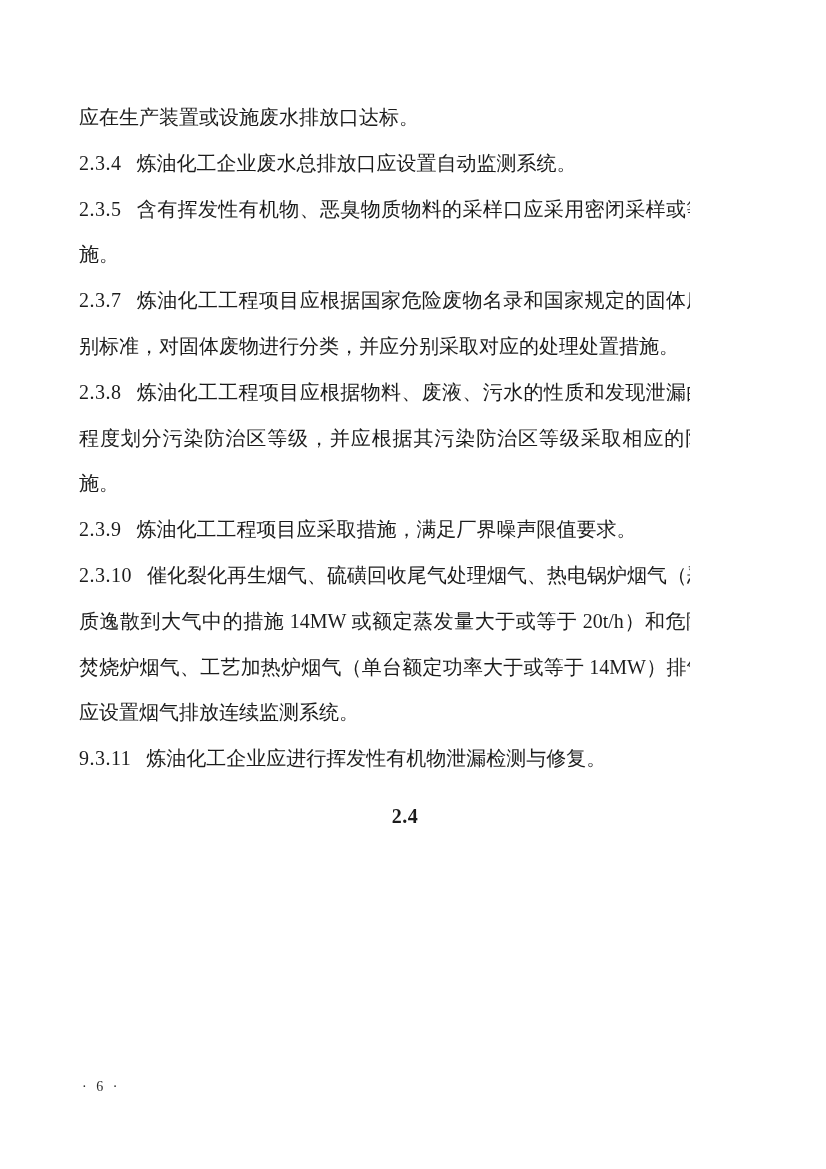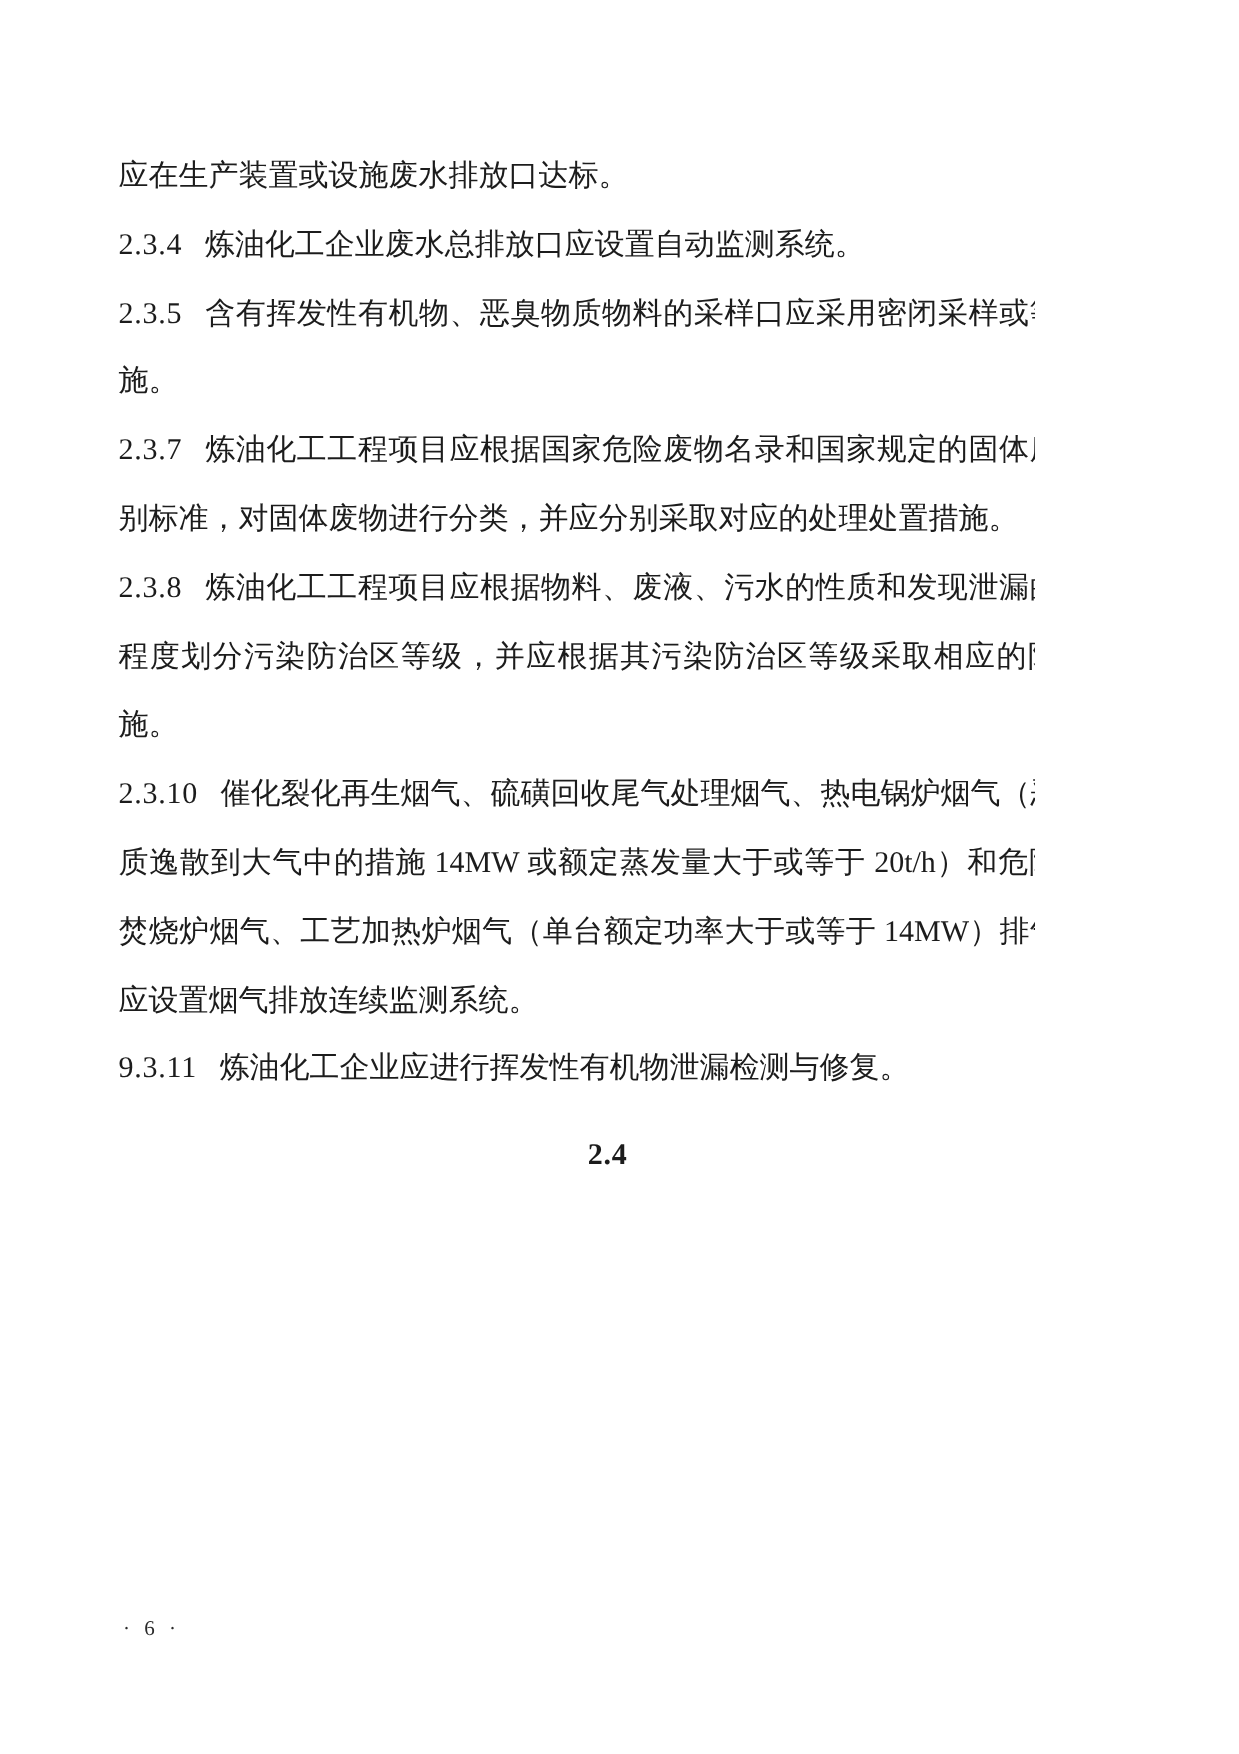--- a/index.html
+++ b/index.html
@@ -69,20 +69,21 @@
 
     <p class="para"><span class="clause-num">2.3.4</span><span>炼油化工企业废水总排放口应设置自动监测系统。</span></p>
 
     <p class="para"><span class="clause-num">2.3.5</span><span>含有挥发性有机物、恶臭物质物料的采样口应采用密闭采样或等效设施。</span></p>
 
 
     <p class="para"><span class="clause-num">2.3.7</span><span>炼油化工工程项目应根据国家危险废物名录和国家规定的固体废物鉴别标准，对固体废物进行分类，并应分别采取对应的处理处置措施。</span></p>
 
     <p class="para"><span class="clause-num">2.3.8</span><span>炼油化工工程项目应根据物料、废液、污水的性质和发现泄漏的难易程度划分污染防治区等级，并应根据其污染防治区等级采取相应的防渗措施。</span></p>
 
+    <p class="para"><span class="clause-num">2.3.9</span><span>炼油化工工程项目应采取措施，满足厂界噪声限值要求。</span></p>
 
     <p class="para"><span class="clause-num">2.3.10</span><span>催化裂化再生烟气、硫磺回收尾气处理烟气、热电锅炉烟气（恶臭物质逸散到大气中的措施 14MW 或额定蒸发量大于或等于 20t/h）和危险废物焚烧炉烟气、工艺加热炉烟气（单台额定功率大于或等于 14MW）排气筒，应设置烟气排放连续监测系统。</span></p>
 
     <p class="para"><span class="clause-num">9.3.11</span><span>炼油化工企业应进行挥发性有机物泄漏检测与修复。</span></p>
 
 
     <h2 class="heading"><span class="heading-num">2.4</span></h2>
 
   </main>
 

